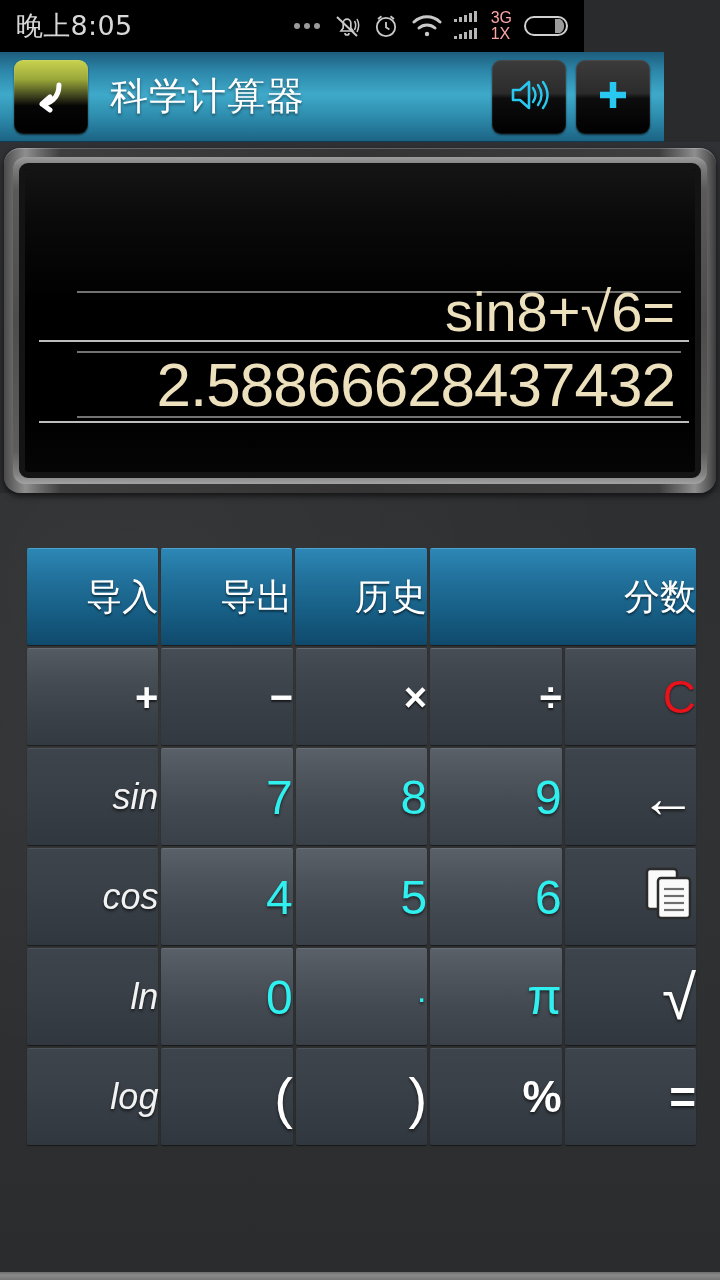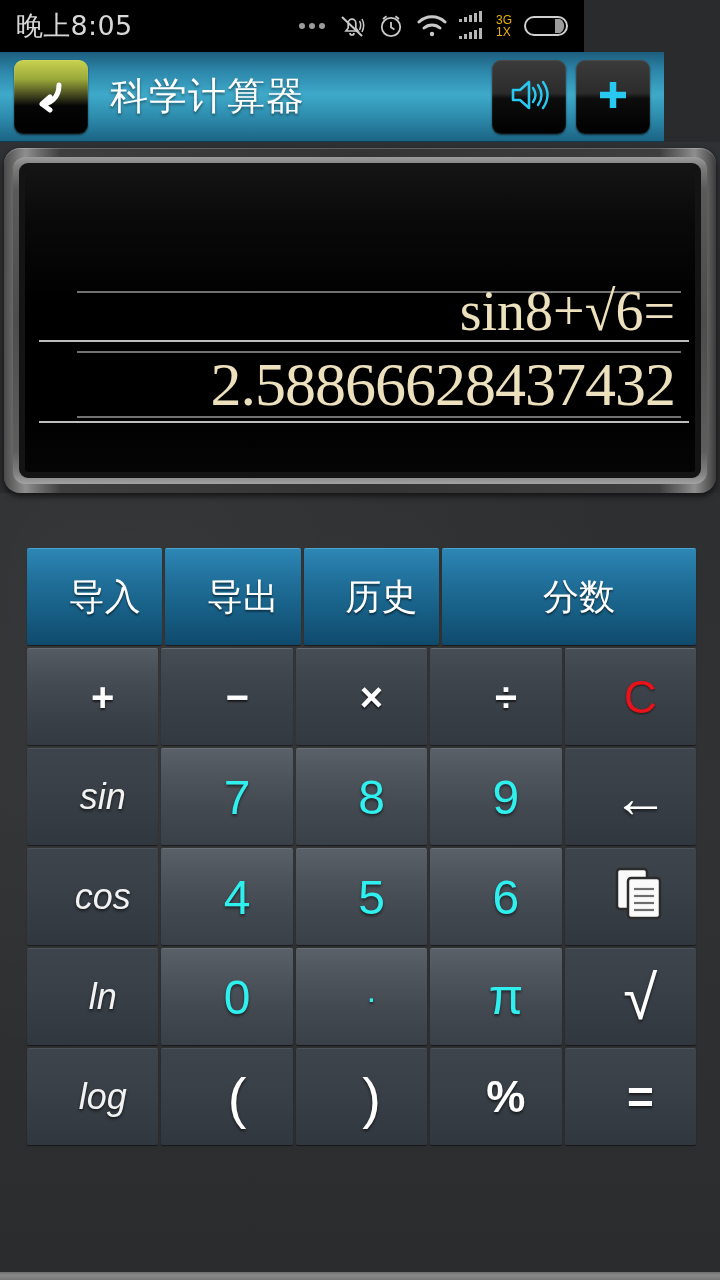--- a/index.html
+++ b/index.html
@@ -22,21 +22,21 @@
     color:#d8d8d8; font-size:27px; letter-spacing:.3px;
     font-family:"DejaVu Sans","Liberation Sans",sans-serif;
   }
   .status-right{
     margin-left:auto; display:flex; align-items:center; gap:12px;
   }
   .sb-ico{ display:block; }
   .dots{ display:flex; gap:4px; align-items:center; margin-right:2px;}
   .dots i{ width:6px;height:6px;border-radius:50%;background:#9b9b9b;display:block;}
   .sig-txt{ display:flex; flex-direction:column; justify-content:center; line-height:1.02;}
-  .sig-txt span{ color:#eab308; font-size:12px; font-family:"Liberation Sans",sans-serif;}
+  .sig-txt span{ color:#fca5a5; font-size:16px; font-family:"Liberation Sans",sans-serif;}
 
   
   .titlebar{
     position:absolute; left:0; top:52px; width:664px; height:90px;
     background:linear-gradient(to bottom,#1d5d7d 0%,#2d88ab 22%,#3fa9c9 48%,#2e8dae 72%,#1c6485 100%);
     display:flex; align-items:center;
     border-bottom:1px solid #0d3c52;
   }
   .tb-back{
     width:74px; height:74px; margin-left:14px; border-radius:9px;
@@ -84,39 +84,38 @@
     background:linear-gradient(to bottom,#141414 0%,#090909 18%,#000 45%,#000 80%,#050505 100%);
     border-radius:4px;
   }
   .ln{ position:absolute; height:2px; background:#d7d7d7; opacity:.75;}
   .ln.wide{ left:14px; right:6px; opacity:.88;}
   .ln.narrow{ left:52px; right:14px; background:#8e8e8e; height:2px; opacity:.8;}
 
   .expr, .result{
     position:absolute; right:20px; text-align:right;
     color:#ece0bd; white-space:nowrap;
-    font-family:Liberation Serif, serif;
+    font-family:Liberation Sans, sans-serif;
     font-weight:400;
   }
   .expr{ top:110px; font-size:56px; letter-spacing:0px; }
   .result{ top:180px; font-size:62px; letter-spacing:-1px;text-align:center; }
 
   
   .keypad{
     position:absolute; left:27px; top:548px; width:669px;
     display:flex; flex-direction:column; gap:3px;
   }
   .krow{ display:flex; gap:3px; height:97px; }
   .key{
     flex:1 1 0; border-radius:2px;
-    display:flex; align-items:center; justify-content:center;
+    display:flex; align-items:center; justify-content:flex-end;
     position:relative;
     box-shadow:0 1px 1px rgba(0,0,0,.5);
     color:#fff;
-    padding-left:20px;
   }
   .key.wide2{ flex:2.03 1 0; }
 
   .k-blue{
     background:linear-gradient(to bottom,#2d87b5 0%,#22739e 28%,#186087 62%,#0f4a6c 100%);
     border-top:1px solid #4ba2cc;
     font-size:36px; color:#fff;
     text-shadow:0 2px 2px rgba(0,0,0,.5);
     font-family:"DejaVu Sans","Liberation Sans",sans-serif;
   }

